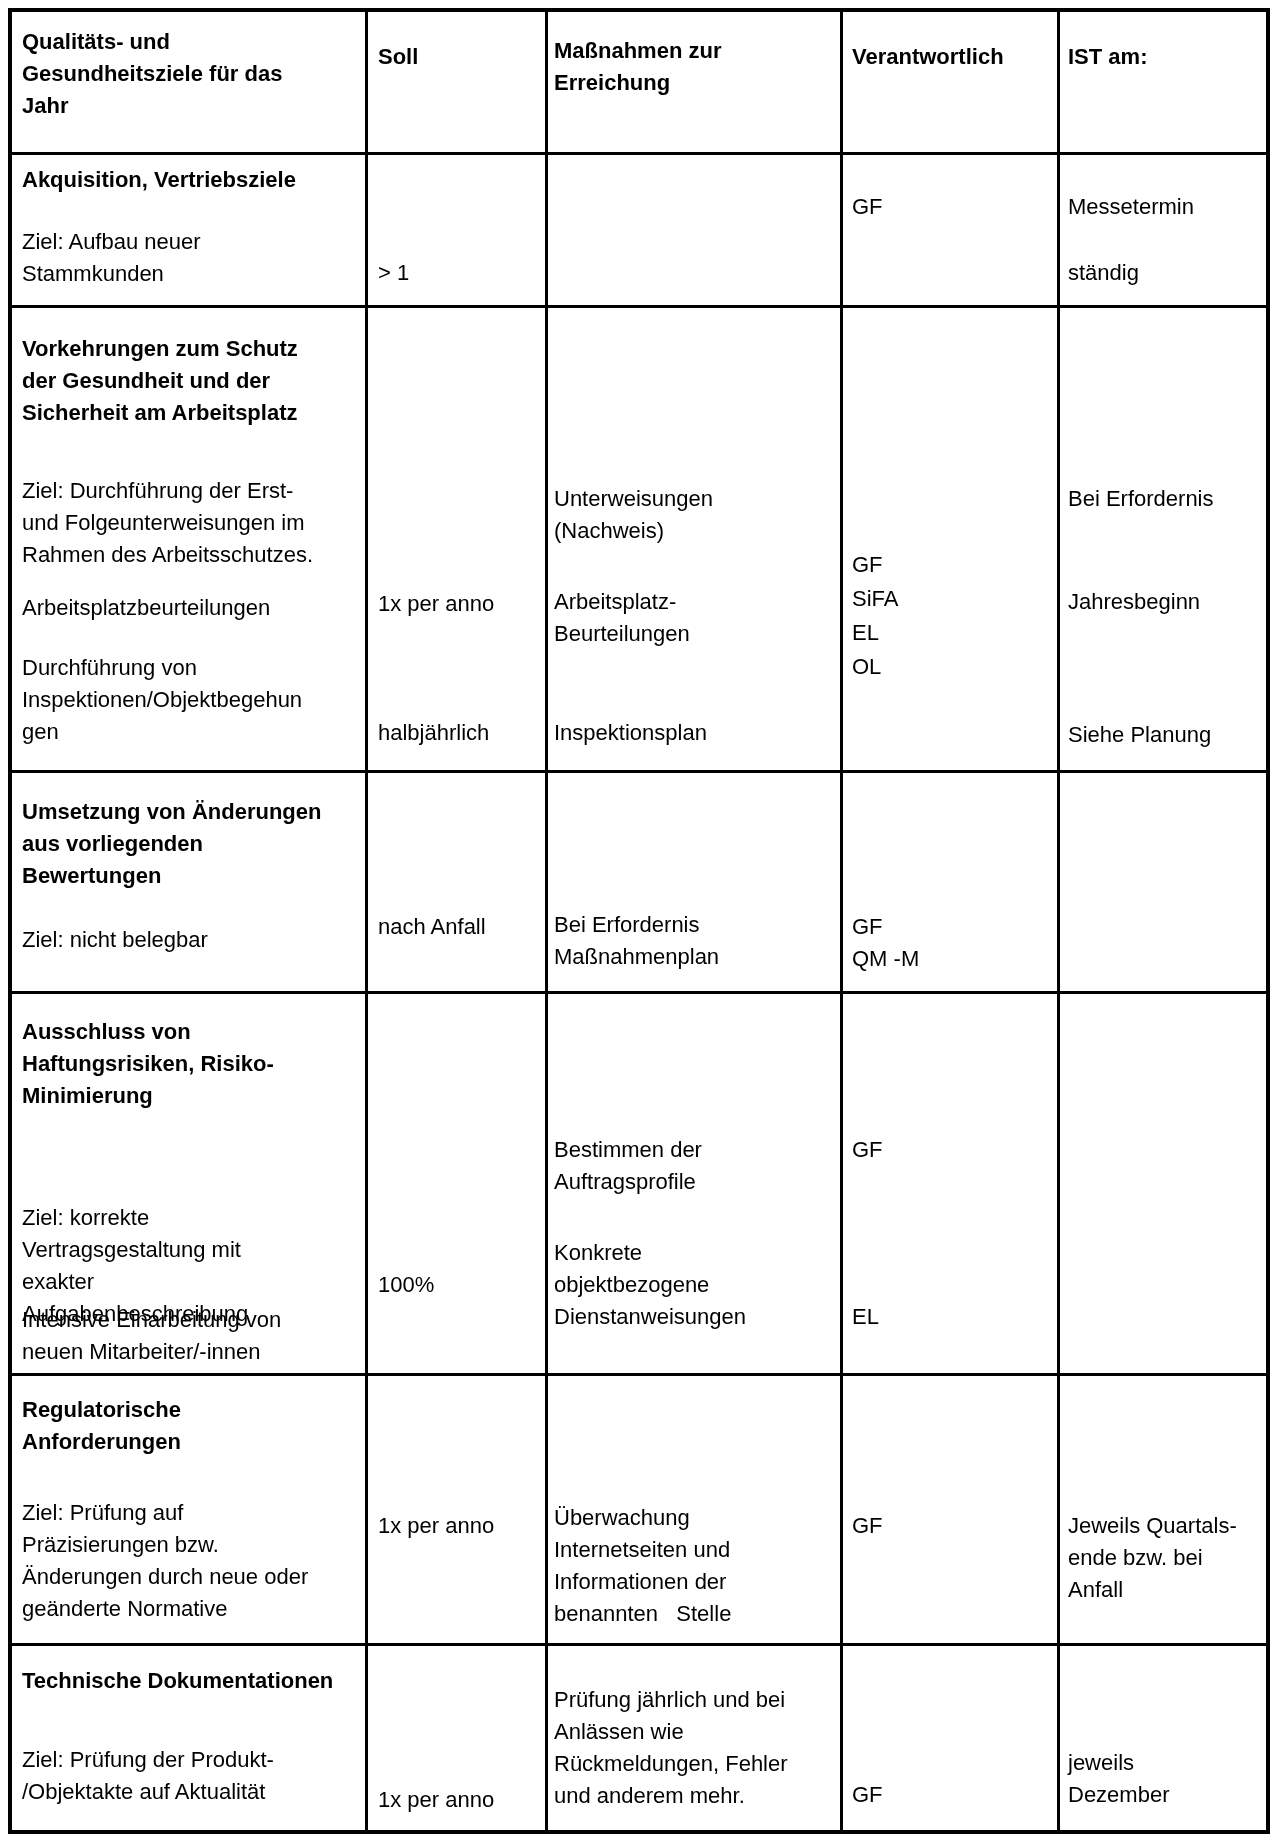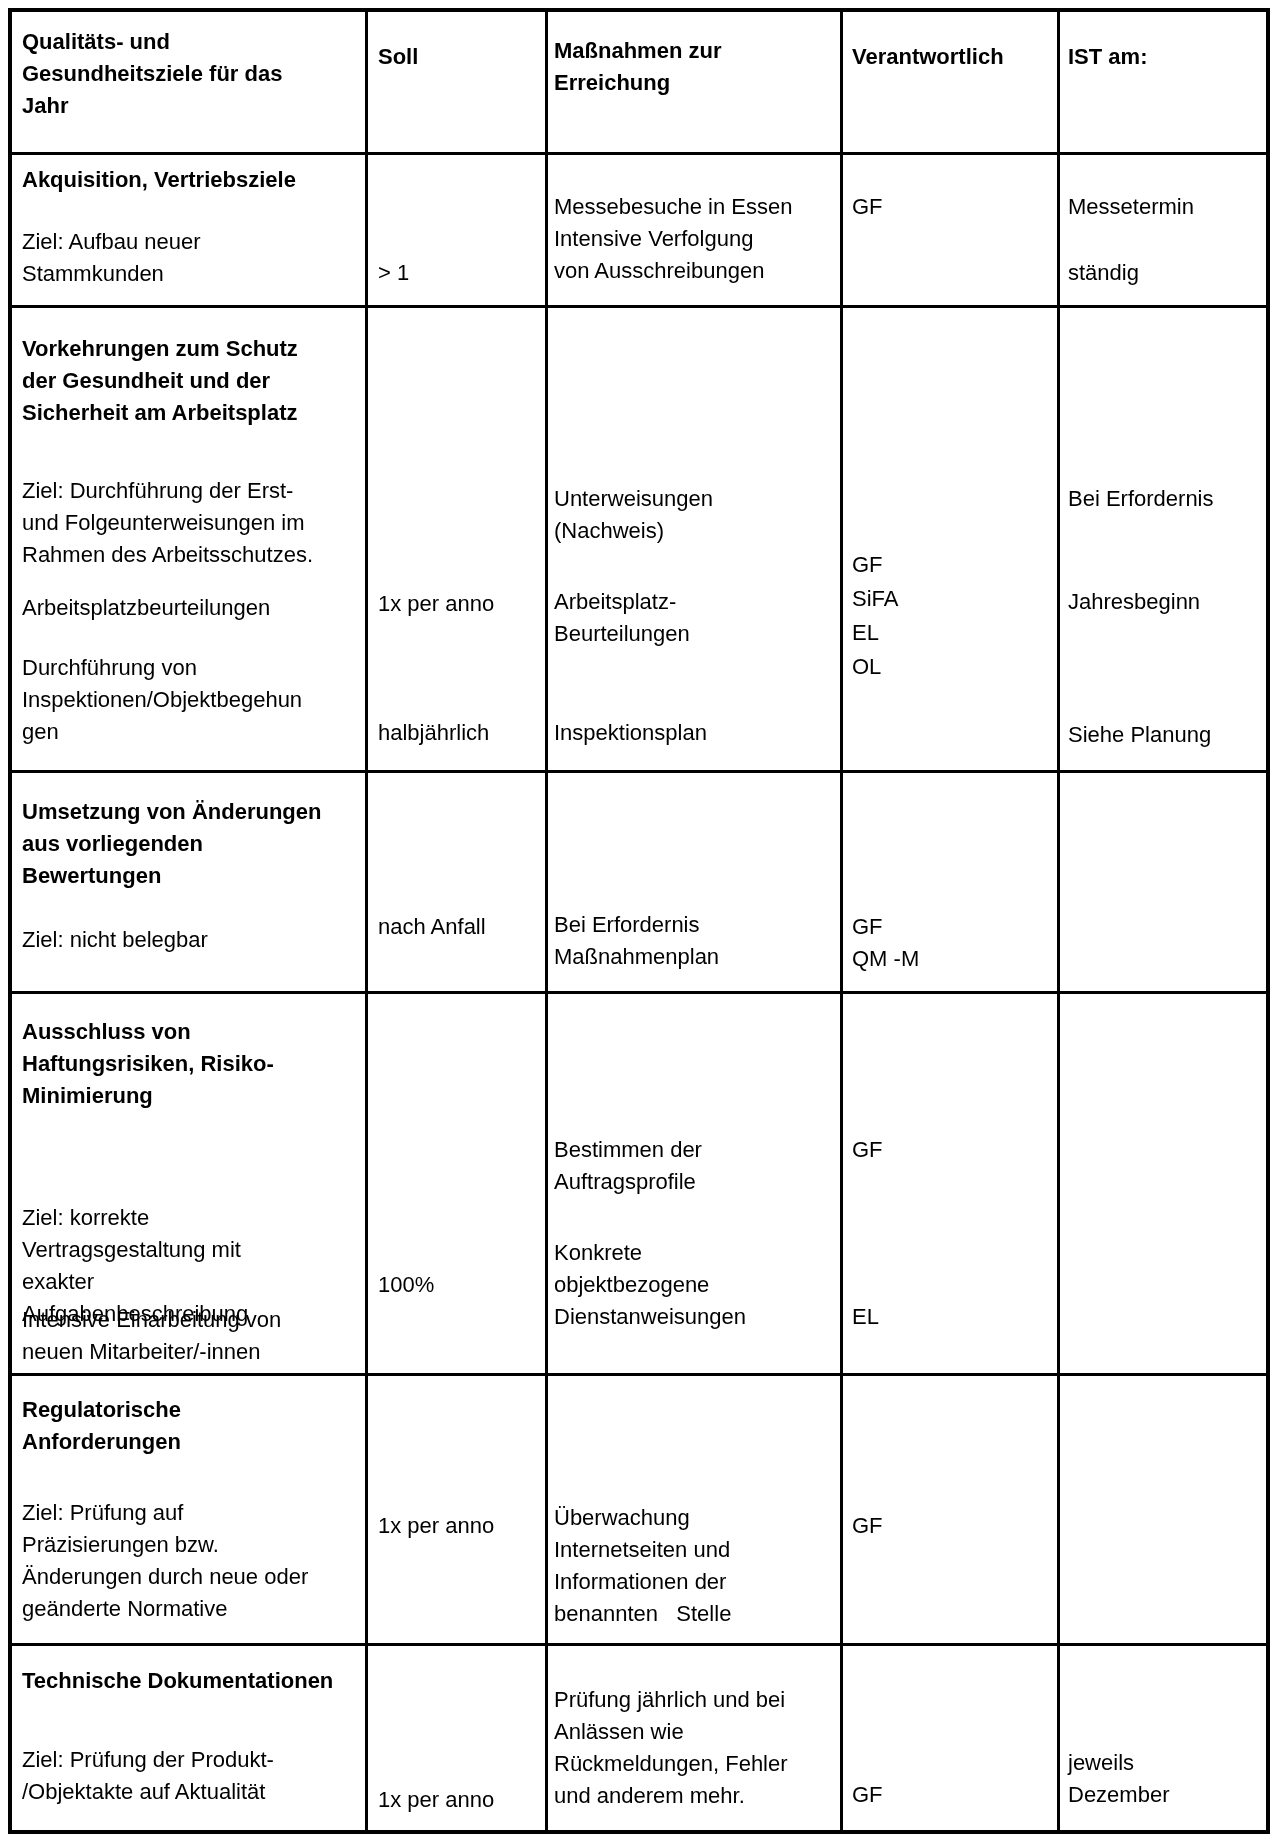--- a/index.html
+++ b/index.html
@@ -67,23 +67,20 @@
   <div class="t b" style="left:366px;top:29px">Soll</div>
   <div class="t b" style="left:542px;top:23px">Maßnahmen zur
 Erreichung</div>
   <div class="t b" style="left:840px;top:29px">Verantwortlich</div>
   <div class="t b" style="left:1056px;top:29px">IST am:</div>
 
   <div class="t b" style="left:10px;top:152px">Akquisition, Vertriebsziele</div>
   <div class="t" style="left:10px;top:214px">Ziel: Aufbau neuer
 Stammkunden</div>
   <div class="t" style="left:366px;top:245px">&gt; 1</div>
-  <div class="t" style="left:542px;top:179px">Messebesuche in Essen
-Intensive Verfolgung
-von Ausschreibungen</div>
   <div class="t" style="left:840px;top:179px">GF</div>
   <div class="t" style="left:1056px;top:179px">Messetermin</div>
   <div class="t" style="left:1056px;top:245px">ständig</div>
 
   <div class="t" style="left:10px;top:463px">Ziel: Durchführung der Erst-
 und Folgeunterweisungen im
 Rahmen des Arbeitsschutzes.</div>
   <div class="t b" style="left:10px;top:321px">Vorkehrungen zum Schutz
 der Gesundheit und der
 Sicherheit am Arbeitsplatz</div>
@@ -139,20 +136,23 @@
   <div class="t" style="left:10px;top:1485px">Ziel: Prüfung auf
 Präzisierungen bzw.
 Änderungen durch neue oder
 geänderte Normative</div>
   <div class="t" style="left:366px;top:1498px">1x per anno</div>
   <div class="t" style="left:542px;top:1490px">Überwachung
 Internetseiten und
 Informationen der
 benannten   Stelle</div>
   <div class="t" style="left:840px;top:1498px">GF</div>
+  <div class="t" style="left:1056px;top:1498px">Jeweils Quartals-
+ende bzw. bei
+Anfall</div>
 
   <div class="t" style="left:10px;top:1732px">Ziel: Prüfung der Produkt-
 /Objektakte auf Aktualität</div>
   <div class="t b" style="left:10px;top:1653px">Technische Dokumentationen</div>
   <div class="t" style="left:366px;top:1772px">1x per anno</div>
   <div class="t" style="left:542px;top:1672px">Prüfung jährlich und bei
 Anlässen wie
 Rückmeldungen, Fehler
 und anderem mehr.</div>
   <div class="t" style="left:840px;top:1767px">GF</div>

